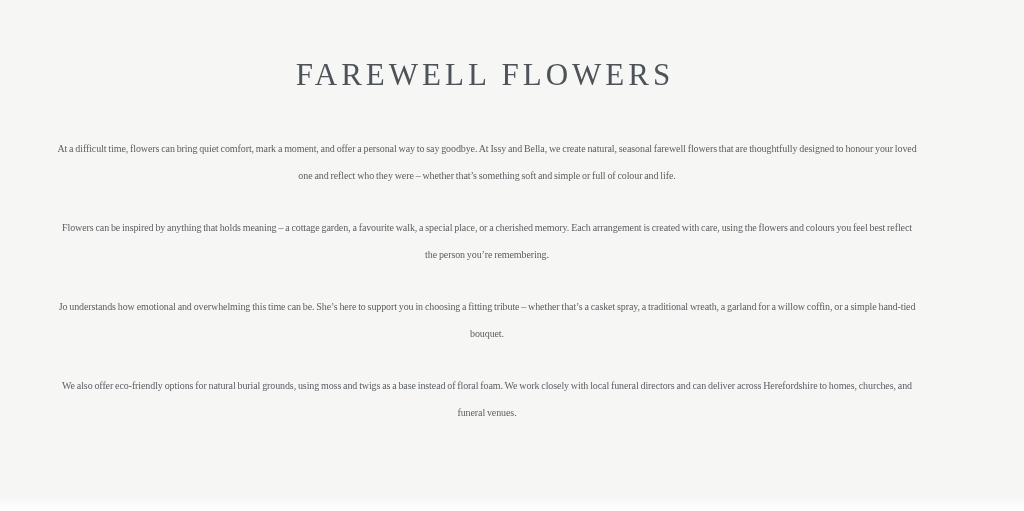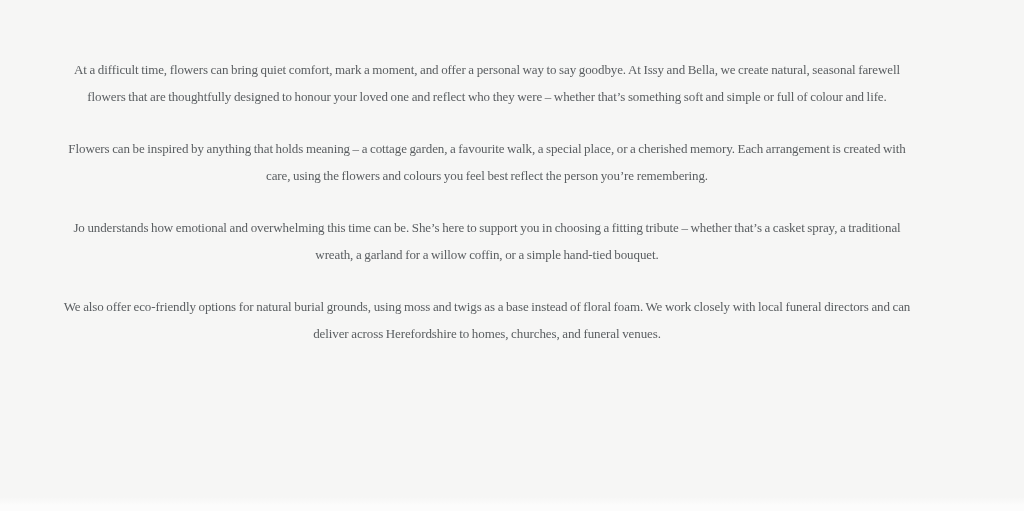--- a/index.html
+++ b/index.html
@@ -40,40 +40,41 @@
   .title{
     font-family:"Liberation Serif", serif;
     font-size:31px;
     font-weight:400;
     letter-spacing:4px;
     line-height:38px;
     color:var(--title);
     margin:0 0 41px 0;
   }
   .body-para{
-    font-size:13px;
+    font-size:10px;
     line-height:27px;
     letter-spacing:-0.1px;
     word-spacing:-0.5px;
     color:var(--body);
     margin:0 0 25px 4px;
   }
   .next-edge{
     position:absolute;
     left:0;bottom:0;
     width:1024px;height:14px;
     background:linear-gradient(to bottom, var(--bg), var(--edge) 60%);
   }
 </style>
 </head>
 <body>
 
 <section class="section">
   <div class="content">
     <header>
+      <h1 class="title">FAREWELL FLOWERS</h1>
     </header>
     <div id="paragraphs">
         <p class="body-para">At a difficult time, flowers can bring quiet comfort, mark a moment, and offer a personal way to say goodbye. At Issy and Bella, we create natural, seasonal farewell flowers that are thoughtfully designed to honour your loved one and reflect who they were – whether that’s something soft and simple or full of colour and life.</p>
         <p class="body-para">Flowers can be inspired by anything that holds meaning – a cottage garden, a favourite walk, a special place, or a cherished memory. Each arrangement is created with care, using the flowers and colours you feel best reflect the person you’re remembering.</p>
         <p class="body-para">Jo understands how emotional and overwhelming this time can be. She’s here to support you in choosing a fitting tribute – whether that’s a casket spray, a traditional wreath, a garland for a willow coffin, or a simple hand-tied bouquet.</p>
         <p class="body-para">We also offer eco-friendly options for natural burial grounds, using moss and twigs as a base instead of floral foam. We work closely with local funeral directors and can deliver across Herefordshire to homes, churches, and funeral venues.</p>
       </div>
   </div>
 </section>
 

